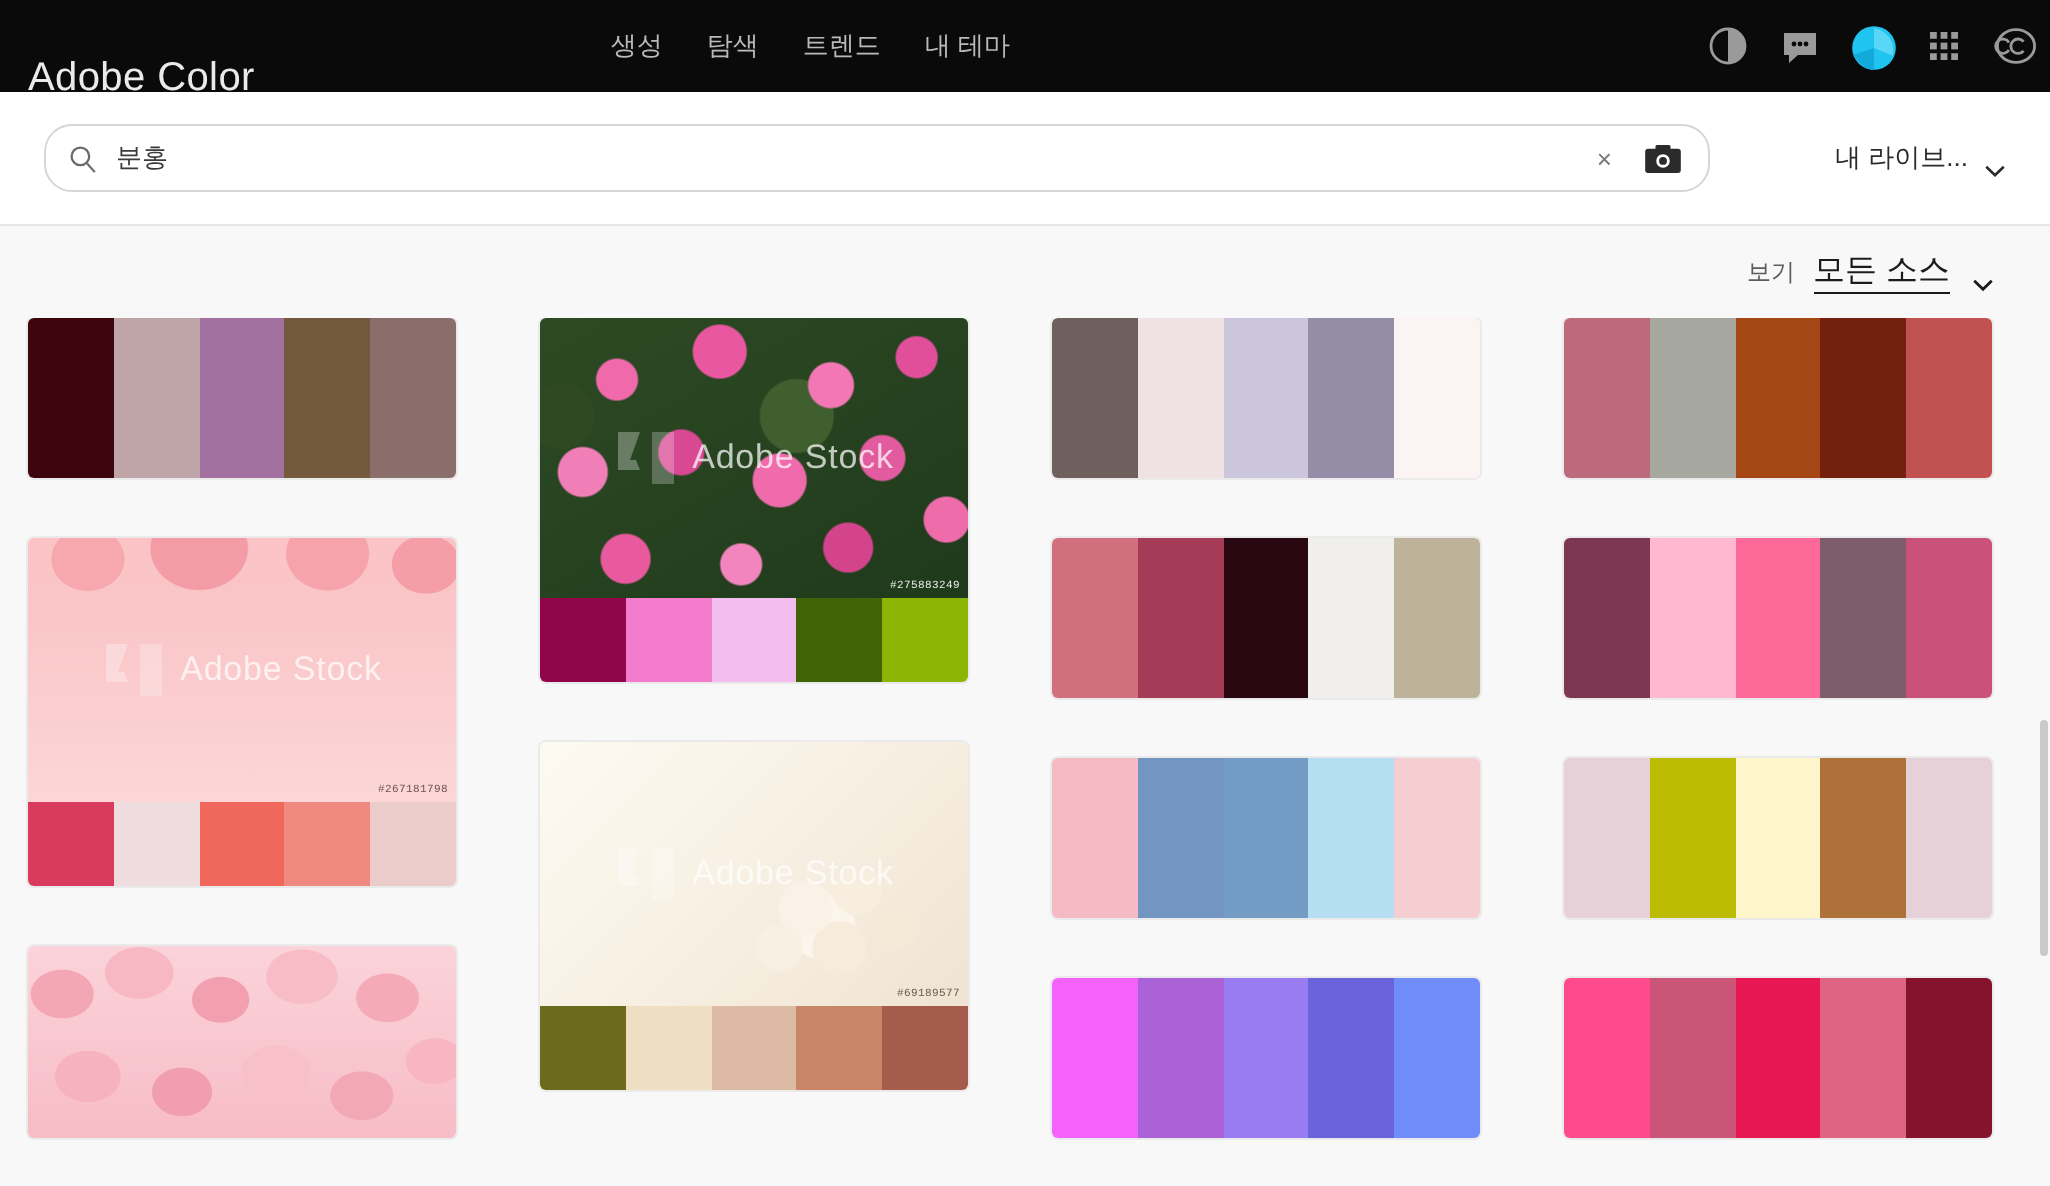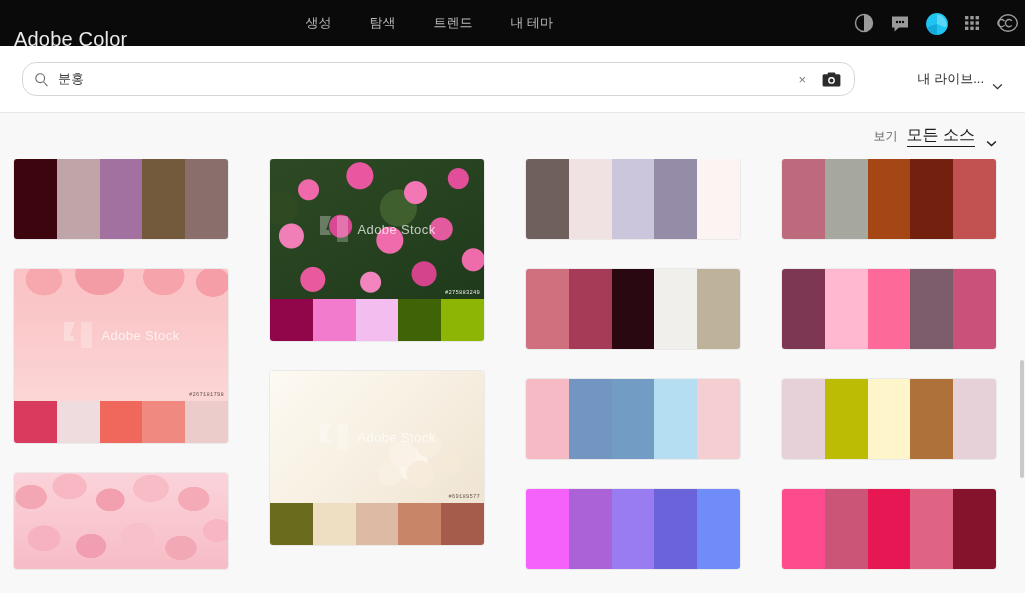--- a/index.html
+++ b/index.html
@@ -21,21 +21,21 @@
     color: #eaeaea;
     font-size: 20px;
     letter-spacing: 0.2px;
     margin-left: 14px;
     font-weight: 400;
     white-space: nowrap;
     margin-top: 32px;
   }
   .nav {
     display: flex; align-items: center;
-    gap: 38px;
+    gap: 22px;
     margin-left: 178px;
   }
   .nav-item {
     color: #b9b9b9;
     font-size: 13px;
     white-space: nowrap;
     cursor: pointer;
     line-height: 46px;
   }
   .top-icons {
@@ -139,21 +139,21 @@
     gap: 7px;
     pointer-events: none;
   }
   .wm-a {
     width: 32px; height: 30px;
     position: relative;
     opacity: 0.55;
   }
   .wm-a svg { display: block; }
   .wm-text {
-    font-size: 13px; color: rgba(255,255,255,0.72);
+    font-size: 17px; color: rgba(255,255,255,0.72);
     letter-spacing: 0.4px;
     font-weight: 300;
     text-align: right;
   }
   .stock-id {
     position: absolute; right: 4px; bottom: 3px;
     font-size: 5.5px; letter-spacing: 0.2px;
     color: rgba(255,255,255,0.9);
     font-family: "Liberation Mono", monospace;
     pointer-events: none;

